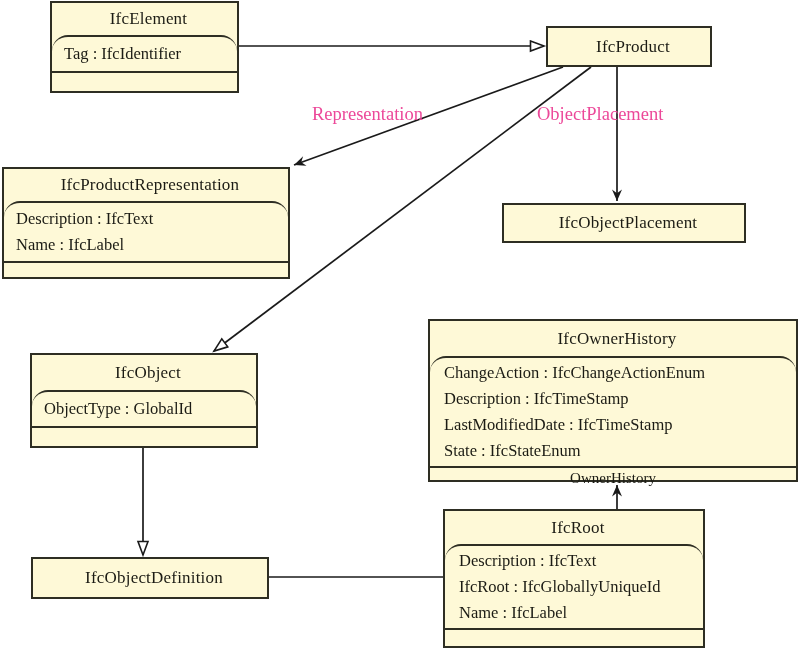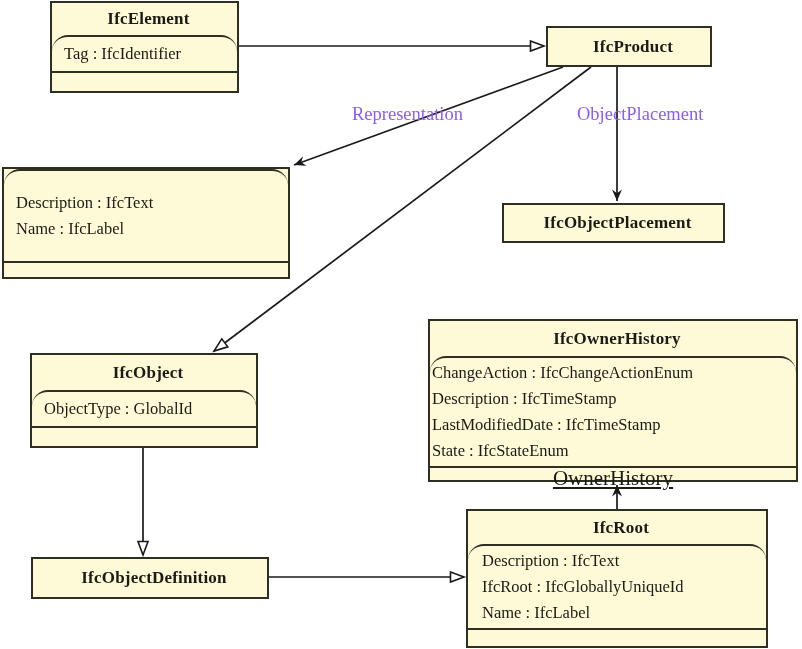--- a/index.html
+++ b/index.html
@@ -24,21 +24,21 @@
     background: var(--class-fill, #fef9d7);
     display: flex;
     flex-direction: column;
     z-index: 2;
     color: #1b1b14;
   }
   .uml-title {
     display: flex;
     align-items: center;
     justify-content: center;
-    font-weight: bold;
+    font-weight: normal;
     font-size: 17px;
     letter-spacing: 0.2px;
     flex: 0 0 auto;
     margin-left: 8px;
   }
   .uml-title.fill { flex: 1 1 auto; }
   .uml-attrs {
     flex: 1 1 auto;
     border-top: 2px solid var(--class-border, #2e2e23);
     display: flex;
@@ -52,30 +52,28 @@
   .uml-empty {
     flex: 0 0 auto;
     border-top: 2px solid var(--class-border, #2e2e23);
   }
   .uml-footer {
     flex: 0 0 auto;
     border-top: 2px solid var(--class-border, #2e2e23);
     display: flex;
     align-items: center;
     justify-content: center;
-    font-size: 21px;
-    text-decoration: underline;
+    font-size: 15px;
   }
   .edge-label {
     position: absolute;
     z-index: 3;
     font-size: 18.5px;
-    color: #8b5cf6;
+    color: #ec4899;
     white-space: nowrap;
-    margin-left: 40px;
   }
 </style>
 </head>
 <body>
 
 <div class="canvas">
 
   <svg class="edges-svg" width="802" height="649" viewBox="0 0 802 649" xmlns="http://www.w3.org/2000/svg">
     <defs>
       <marker id="tri" markerWidth="18" markerHeight="16" refX="15" refY="6.5" orient="auto" markerUnits="userSpaceOnUse">
@@ -107,51 +105,52 @@
       <div>Tag : IfcIdentifier</div>
     </div>
     <div class="uml-empty" style="height:18px"></div>
   </div>
 
   <div class="uml-class" style="left:546px;top:26px;width:166px;height:41px">
     <div class="uml-title fill">IfcProduct</div>
   </div>
 
   <div class="uml-class" style="left:2px;top:167px;width:288px;height:112px">
+    <div class="uml-title" style="height:32px">IfcProductRepresentation</div>
     <div class="uml-attrs">
       <div>Description : IfcText</div>
       <div>Name : IfcLabel</div>
     </div>
     <div class="uml-empty" style="height:14px"></div>
   </div>
 
-  <div class="uml-class" style="left:502px;top:203px;width:223px;height:40px">
+  <div class="uml-class" style="left:502px;top:203px;width:244px;height:40px">
     <div class="uml-title fill">IfcObjectPlacement</div>
   </div>
 
   <div class="uml-class" style="left:428px;top:319px;width:370px;height:163px">
     <div class="uml-title" style="height:35px">IfcOwnerHistory</div>
-    <div class="uml-attrs" style="padding-left:2px">
+    <div class="uml-attrs" style="padding-left:14px">
       <div>ChangeAction : IfcChangeActionEnum</div>
       <div>Description : IfcTimeStamp</div>
       <div>LastModifiedDate : IfcTimeStamp</div>
       <div>State : IfcStateEnum</div>
     </div>
     <div class="uml-footer" style="height:21px">OwnerHistory</div>
   </div>
 
   <div class="uml-class" style="left:30px;top:353px;width:228px;height:95px">
     <div class="uml-title" style="height:35px">IfcObject</div>
     <div class="uml-attrs">
       <div>ObjectType : GlobalId</div>
     </div>
     <div class="uml-empty" style="height:18px"></div>
   </div>
 
-  <div class="uml-class" style="left:466px;top:509px;width:302px;height:139px">
+  <div class="uml-class" style="left:443px;top:509px;width:262px;height:139px">
     <div class="uml-title" style="height:33px">IfcRoot</div>
     <div class="uml-attrs" style="padding-left:14px">
       <div>Description : IfcText</div>
       <div>IfcRoot : IfcGloballyUniqueId</div>
       <div>Name : IfcLabel</div>
     </div>
     <div class="uml-empty" style="height:16px"></div>
   </div>
 
   <div class="uml-class" style="left:31px;top:557px;width:238px;height:42px">

